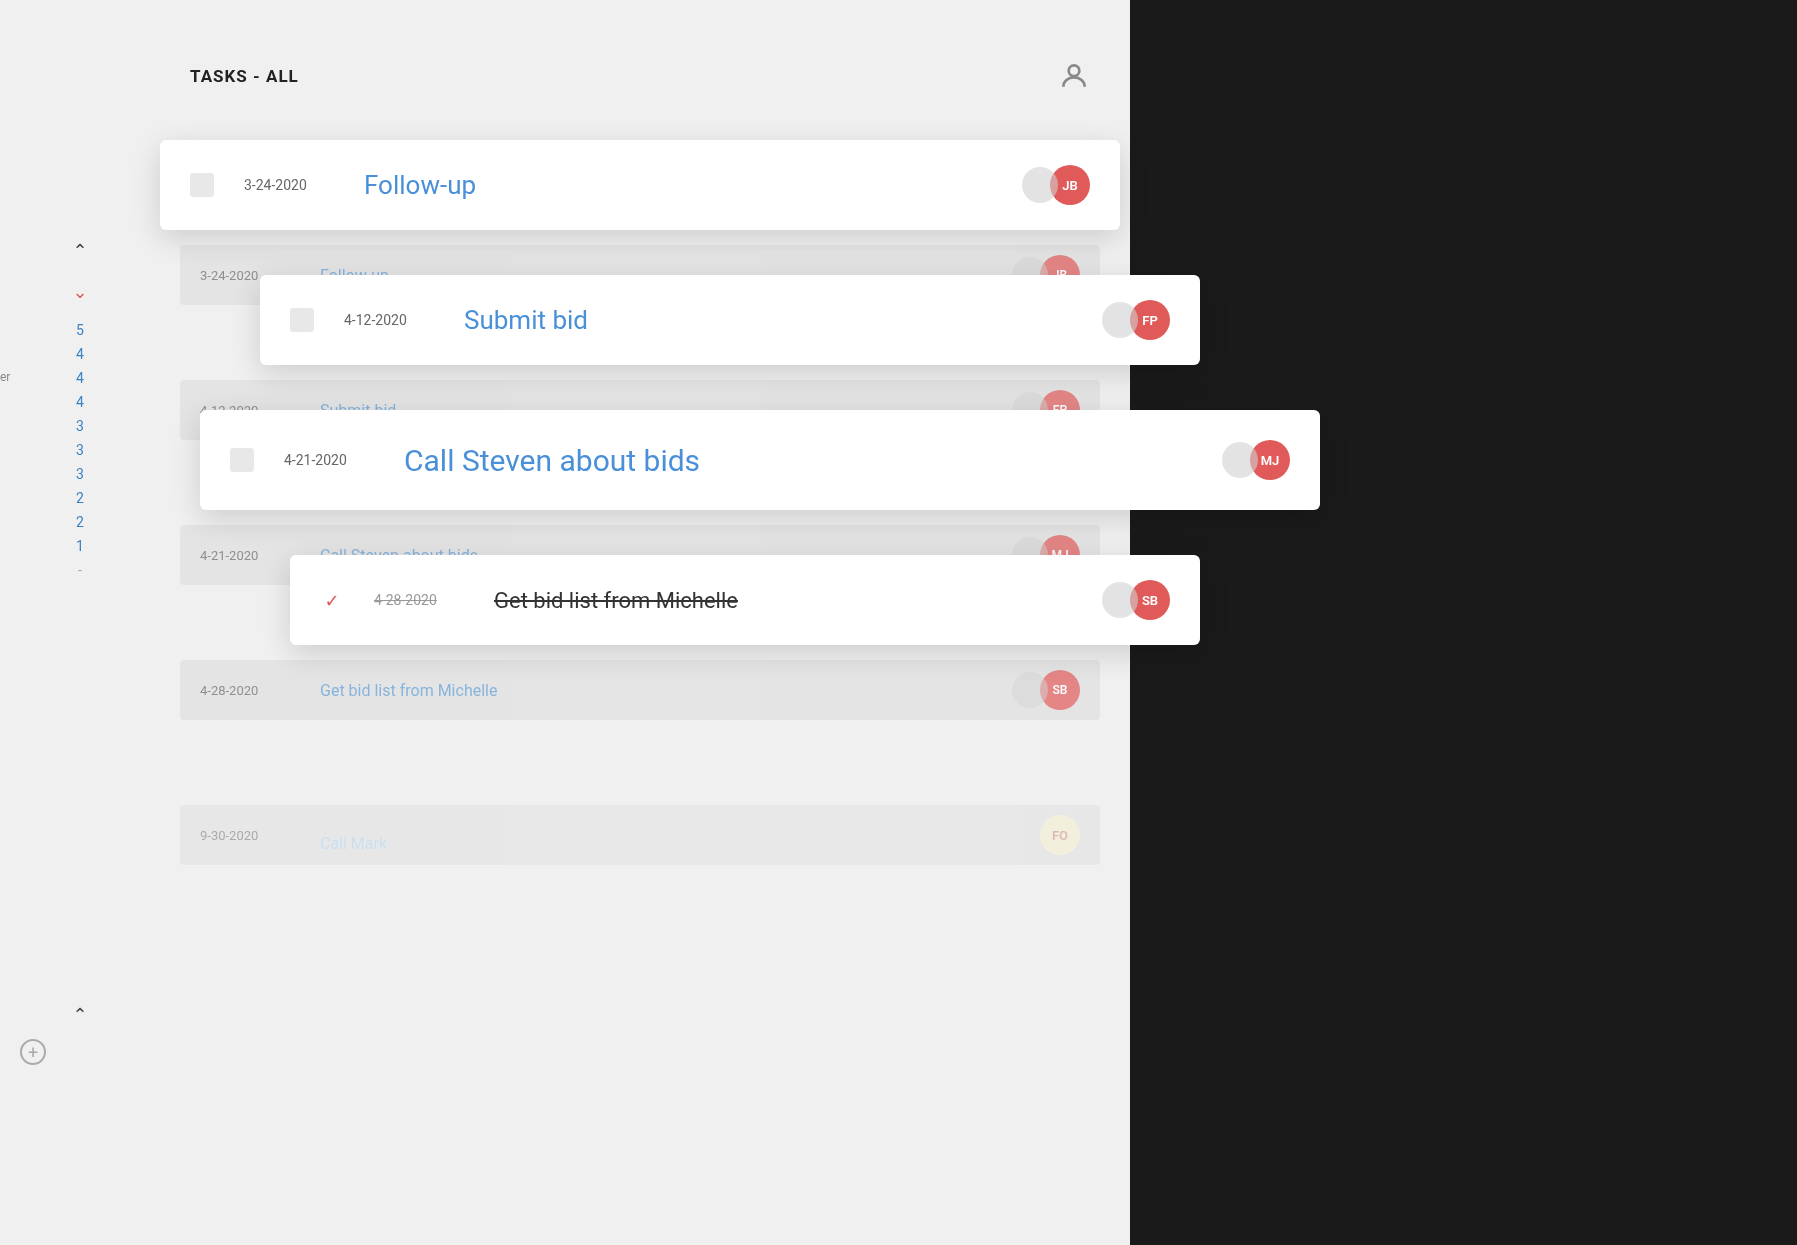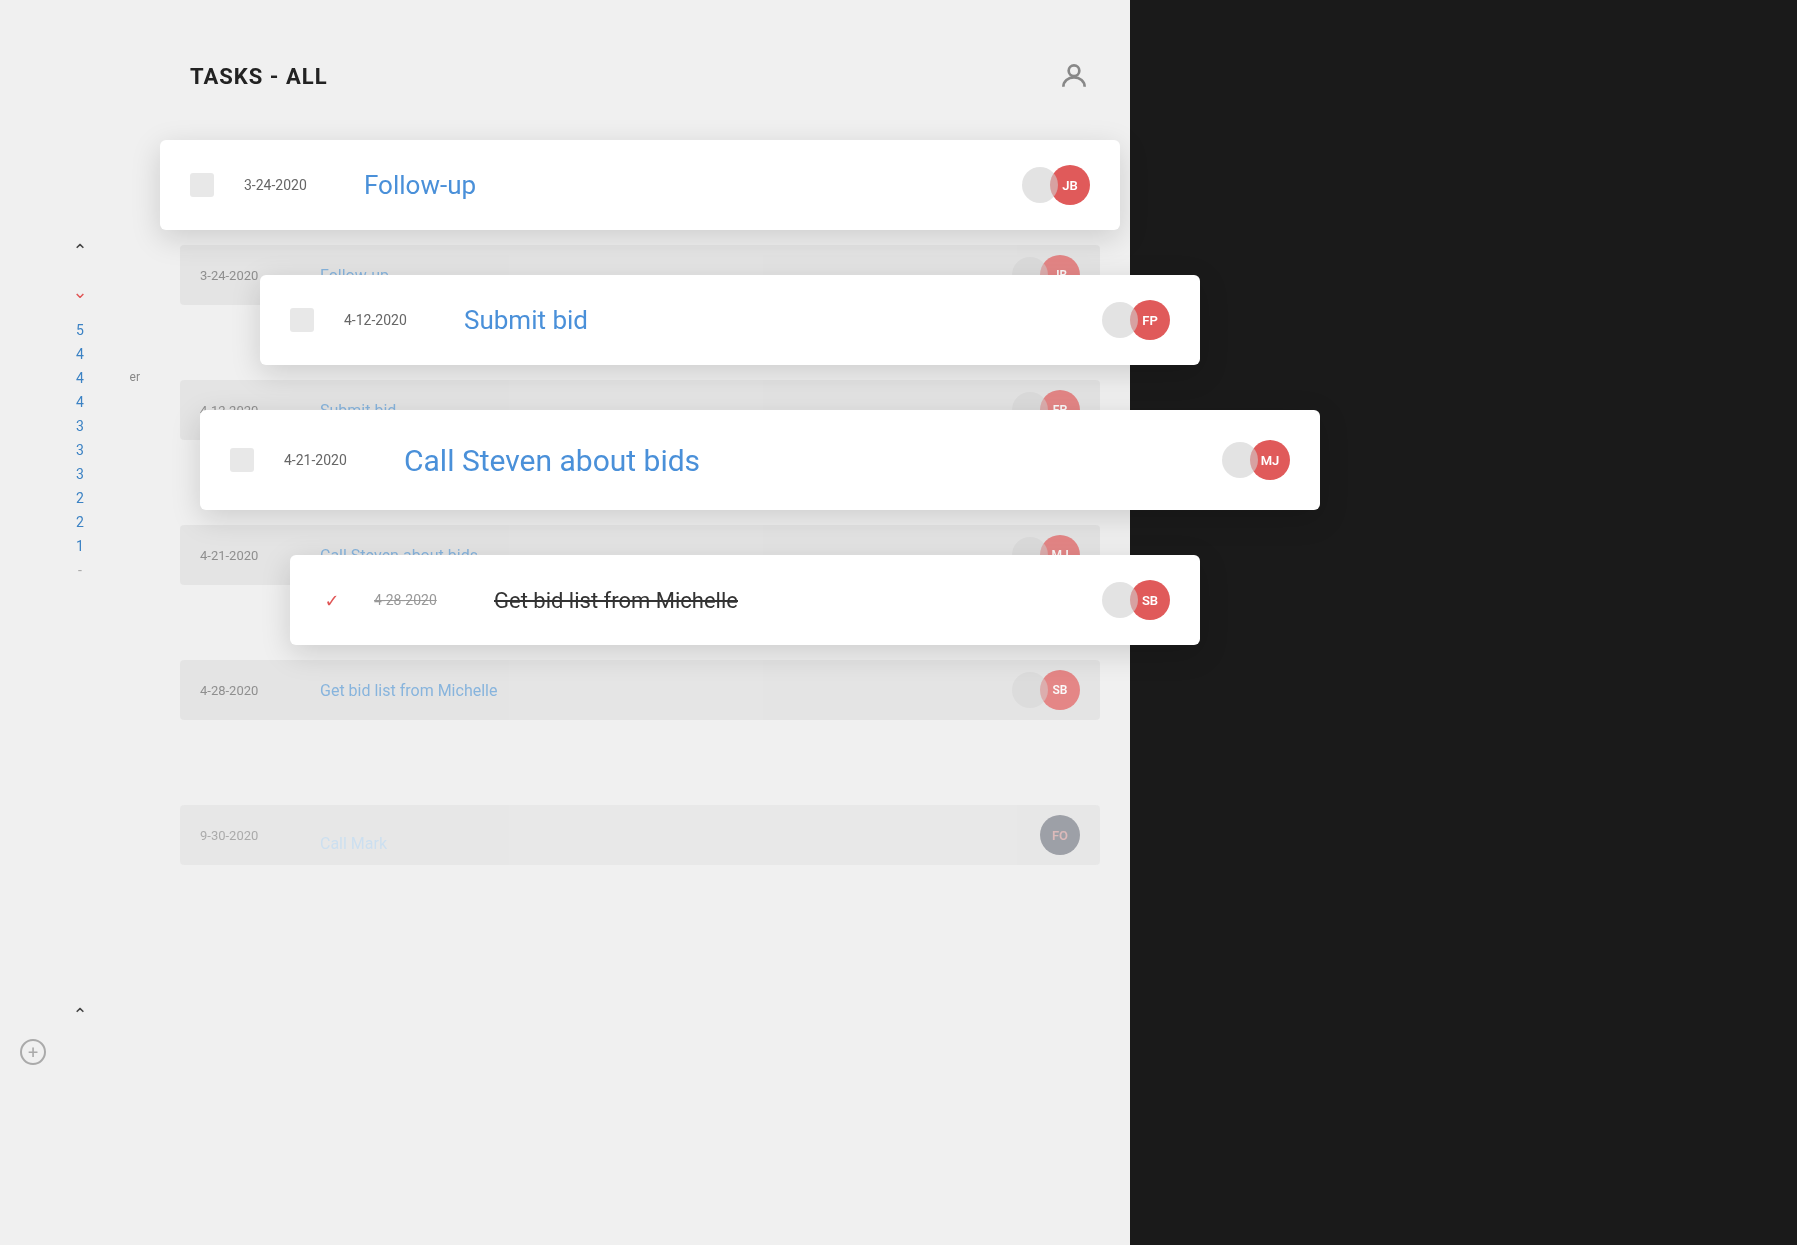--- a/index.html
+++ b/index.html
@@ -28,21 +28,21 @@
       top: 60px;
       left: 160px;
       right: 0;
       display: flex;
       align-items: center;
       justify-content: space-between;
       padding: 0 40px 0 30px;
     }
 
     .header-title {
-      font-size: 22px;
+      font-size: 17px;
       font-weight: 700;
       color: #222;
       letter-spacing: 1px;
     }
 
     
     .sidebar {
       position: absolute;
       top: 0; left: 0;
       width: 160px;
@@ -317,21 +317,21 @@
       <span class="sidebar-num">3</span>
       <span class="sidebar-num">3</span>
       <span class="sidebar-num">3</span>
       <span class="sidebar-num">2</span>
       <span class="sidebar-num">2</span>
       <span class="sidebar-num">1</span>
       <span class="sidebar-num dim">-</span>
     </div>
     <div class="sidebar-chevron-bottom" style="position:absolute;bottom:220px;">⌃</div>
     <div class="sidebar-add">+</div>
-    <div style="position:absolute;left:0;top:370px;width:150px;text-align:right;padding-right:10px;font-size:12px;color:#888;">er</div>
+    <div style="position:absolute;left:0;top:370px;width:150px;padding-right:10px;font-size:12px;color:#888;">er</div>
   </div>
 
   <div class="header">
     <span class="header-title">TASKS - ALL</span>
     <svg class="person-icon" viewBox="0 0 24 24" fill="none" stroke="#888" stroke-width="2">
       <circle cx="12" cy="8" r="4"></circle>
       <path d="M4 20c0-4 3.6-7 8-7s8 3 8 7"></path>
     </svg>
   </div>
 
@@ -412,18 +412,18 @@
       <div class="task-card-avatars">
         <div class="avatar-ghost" style="width:36px;height:36px;"></div>
         <div class="avatar" style="background:#e05a5a;">SB</div>
       </div>
     </div>
 
     <div class="bg-task-row" style="top: 695px; opacity:0.5;">
       <span class="bg-task-date">9-30-2020</span>
       <span class="bg-task-title" style="color:#aad0f0;margin-top:16px;">Call Mark</span>
       <div class="bg-task-avatars">
-        <div class="avatar" style="background:#0f172a;color:#c06060;opacity:0.7;">FO</div>
+        <div class="avatar" style="background:#fef9c3;color:#c06060;opacity:0.7;">FO</div>
       </div>
     </div>
 
   </div>
 </div>
 
 </body></html>

